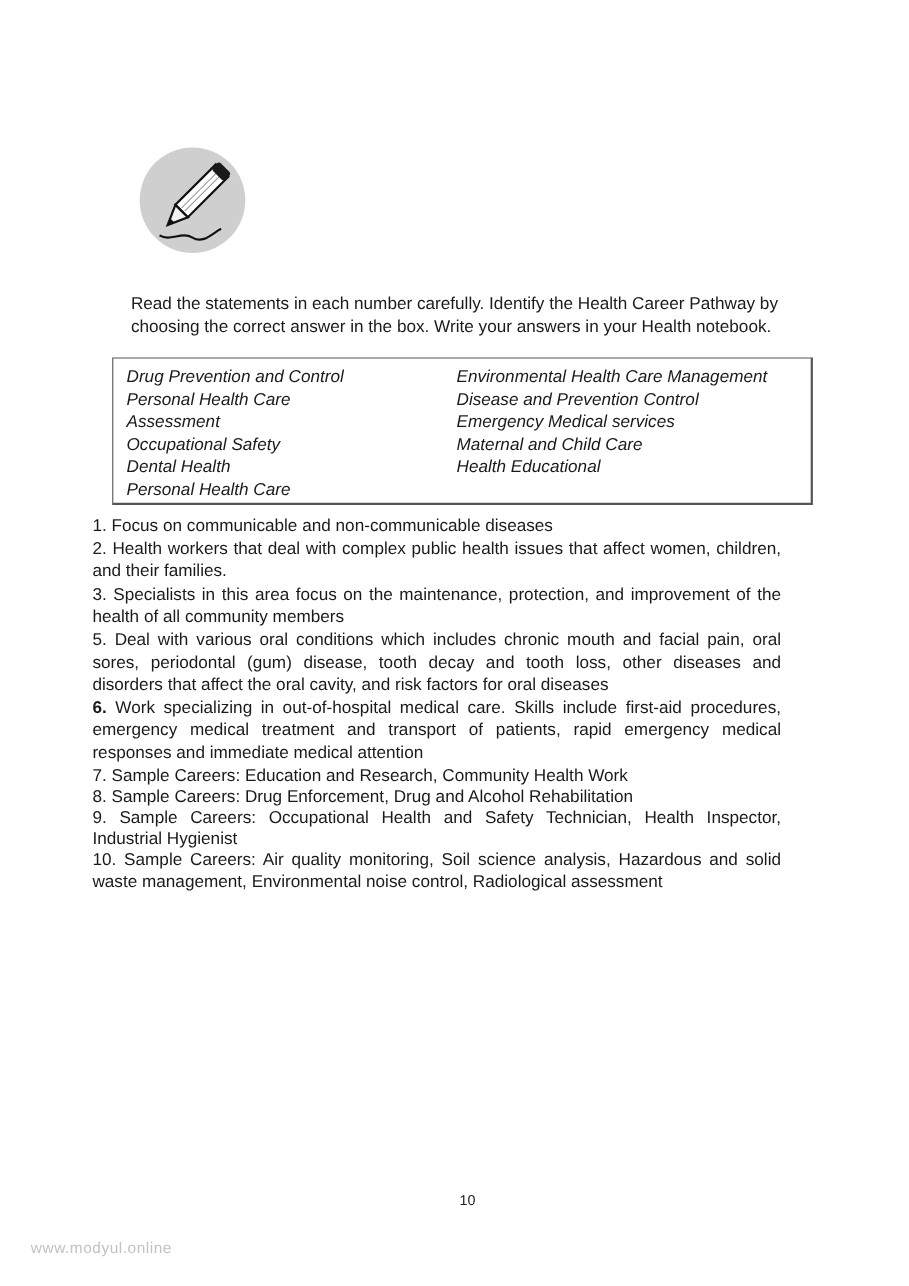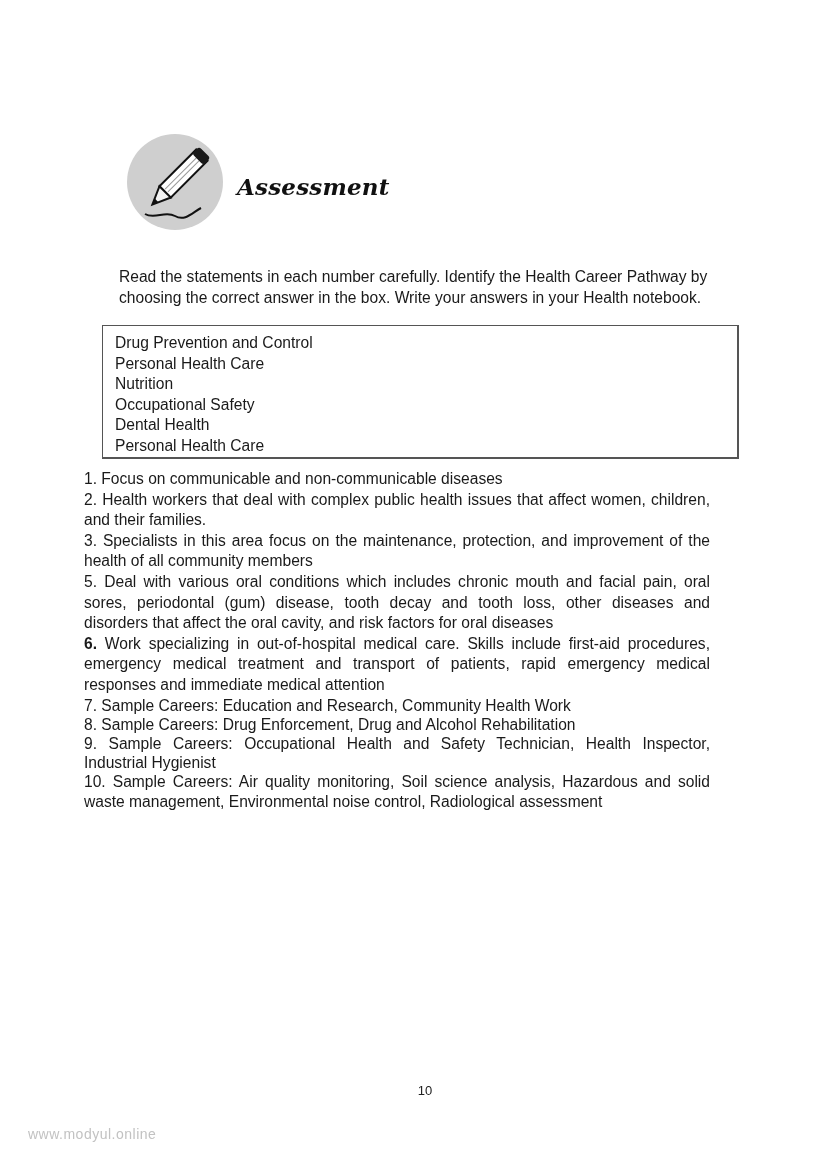--- a/index.html
+++ b/index.html
@@ -66,21 +66,21 @@
       box-sizing: border-box;
     }
     .choice-col {
       position: absolute;
       top: 7px;
       font-size: 15.6px;
       line-height: 20.6px;
     }
     .choice-col.left { left: 12px; }
     .choice-col.right { left: 312px; }
-    .choice-item { white-space: nowrap; }
+    .choice-item { white-space: nowrap; font-style: italic; }
     .questions {
       position: absolute;
       left: 84px;
       top: 469px;
       width: 626px;
       font-size: 15.6px;
       line-height: 20.6px;
       text-align: justify;
     }
     .q { margin: 0; }
@@ -119,33 +119,39 @@
         <line x1="46" y1="14" x2="46" y2="60" stroke="#999" stroke-width="1"></line>
         <line x1="50" y1="14" x2="50" y2="60" stroke="#999" stroke-width="1"></line>
         <rect x="40" y="6" width="16" height="10" rx="3" fill="#1a1a1a"></rect>
         <polygon points="40,62 56,62 48,80" fill="#f2f2f2" stroke="#111" stroke-width="2"></polygon>
         <polygon points="45.5,74 50.5,74 48,80" fill="#111"></polygon>
       </g>
 
       <path d="M18 80 C 28 86, 38 76, 48 82 S 66 78, 74 74" fill="none" stroke="#111" stroke-width="2"></path>
     </svg>
   </div>
-  <div class="title">Assessment</div>
 </div>
 
 <p class="instructions" style="margin:18px;">Read the statements in each number carefully. Identify the Health Career Pathway by choosing the correct answer in the box. Write your answers in your Health notebook.</p>
 
 <div class="choice-box">
   <div class="choice-col left">
     <div class="choice-item">Drug Prevention and Control</div>
     <div class="choice-item">Personal Health Care</div>
-    <div class="choice-item">Nutrition</div>
+    <div class="choice-item">Assessment</div>
     <div class="choice-item">Occupational Safety</div>
     <div class="choice-item">Dental Health</div>
     <div class="choice-item">Personal Health Care</div>
+  </div>
+  <div class="choice-col right">
+    <div class="choice-item">Environmental Health Care Management</div>
+    <div class="choice-item">Disease and Prevention Control</div>
+    <div class="choice-item">Emergency Medical services</div>
+    <div class="choice-item">Maternal and Child Care</div>
+    <div class="choice-item">Health Educational</div>
   </div>
 </div>
 
 <div class="questions">
   <p class="q"><span>1.</span><span> Focus on communicable and non-communicable diseases</span></p>
   <p class="q"><span>2.</span><span> Health workers that deal with complex public health issues that affect women, children, and their families.</span></p>
   <p class="q"><span>3.</span><span> Specialists in this area focus on the maintenance, protection, and improvement of the health of all community members</span></p>
   <p class="q"><span>5.</span><span> Deal with various oral conditions which includes chronic mouth and facial pain, oral sores, periodontal (gum) disease, tooth decay and tooth loss, other diseases and disorders that affect the oral cavity, and risk factors for oral diseases</span></p>
   <p class="q"><span class="num-bold">6.</span><span> Work specializing in out-of-hospital medical care. Skills include first-aid procedures, emergency medical treatment and transport of patients, rapid emergency medical responses and immediate medical attention</span></p>
   <p class="q tight"><span>7.</span><span> Sample Careers:  Education and Research, Community Health Work</span></p>

